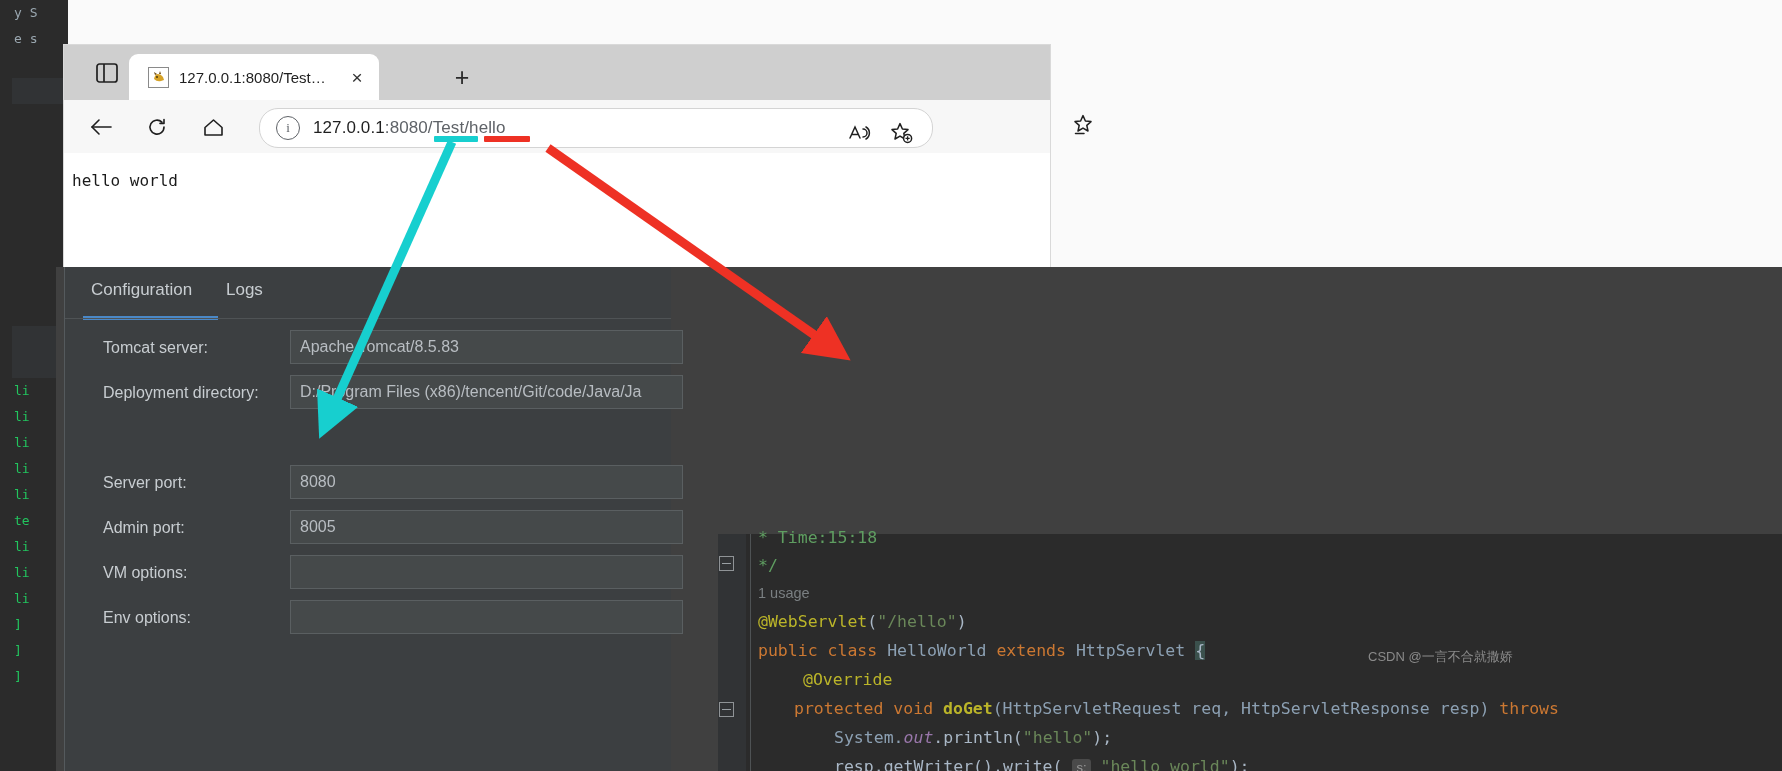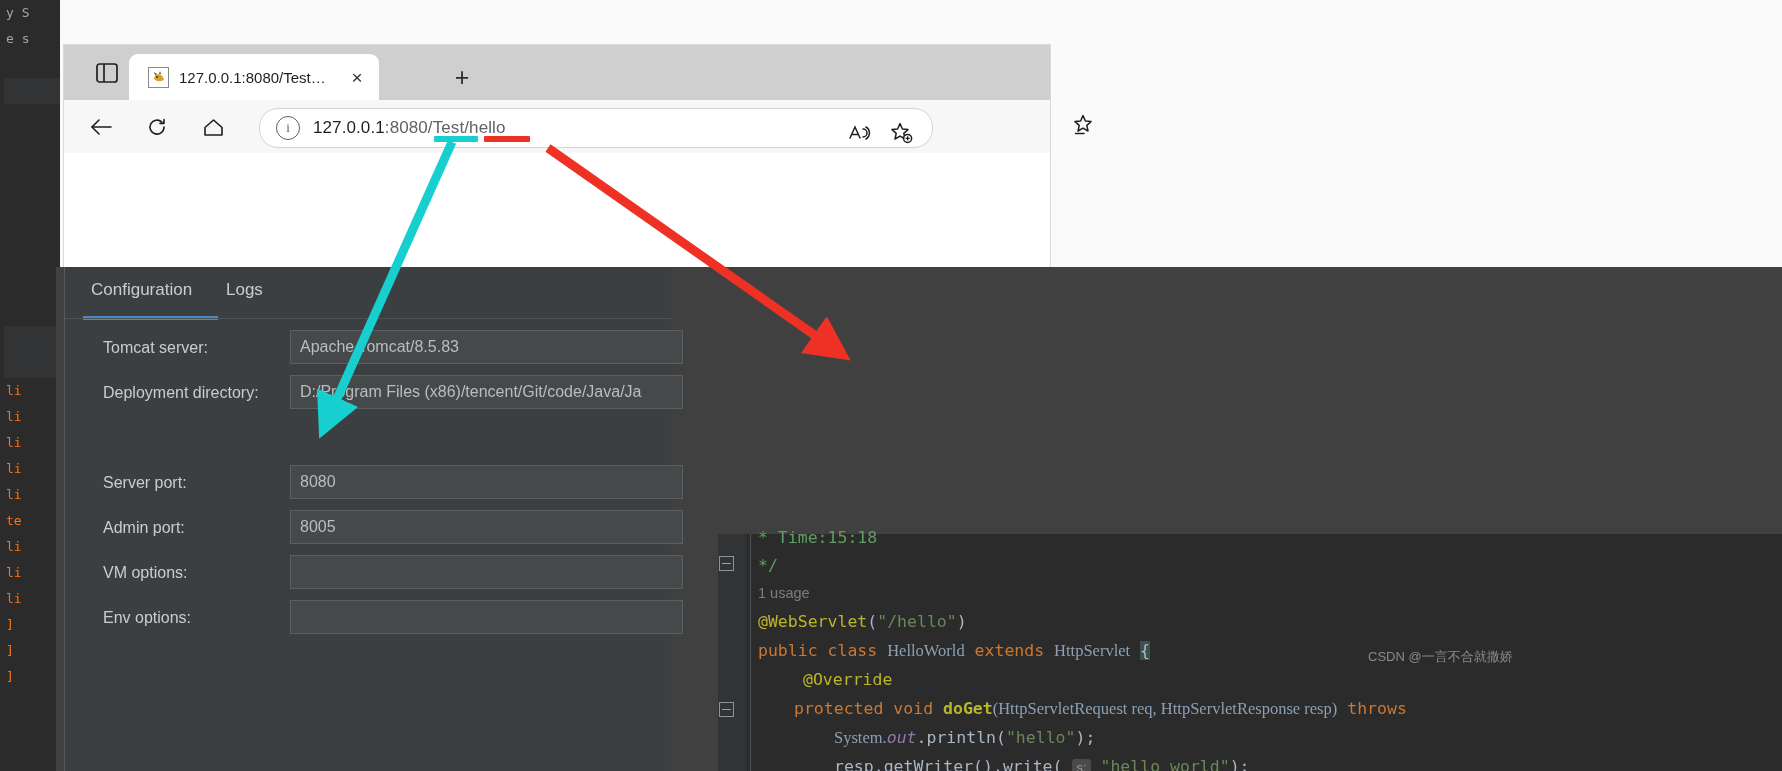--- a/index.html
+++ b/index.html
@@ -6,25 +6,25 @@
   body{
     width:1782px;height:771px;position:relative;overflow:hidden;
     background:#ffffff;
     font-family:"Liberation Sans", sans-serif;
     -webkit-font-smoothing:antialiased;
   }
   .abs{position:absolute;}
 
   
   #ide-backdrop{left:0;top:0;width:1782px;height:771px;background:#2b2b2b;}
-  #ide-left-strip{left:4px;top:0;width:56px;height:771px;background:#2b2b2b;
+  #ide-left-strip{left:12px;top:0;width:56px;height:771px;background:#2b2b2b;
       font-family:"DejaVu Sans Mono", monospace;font-size:13px;color:#cc7832;overflow:hidden;}
   #ide-left-strip .ln{height:26px;line-height:26px;padding-left:2px;white-space:pre;}
   #ide-left-strip .blue{color:#9aa7b0;}
-  #ide-left-strip .red{color:#f97316;}
+  #ide-left-strip .red{color:#22c55e;}
   #ide-left-strip .gap{background:#313335;}
 
   
   #white-sheet{left:56px;top:0;width:1726px;height:771px;background:#fafafa;}
 
   
   #browser{left:64px;top:45px;width:986px;height:222px;background:#ffffff;
       box-shadow:0 0 0 1px #d9d9d9;}
   #browser-tabstrip{position:absolute;left:0;top:0;width:986px;height:55px;background:#cfcfcf;}
   #tab-sidebar-btn{position:absolute;left:21px;top:10px;width:44px;height:36px;border-radius:6px;
@@ -93,21 +93,21 @@
   .fold-icon{position:absolute;left:1px;width:15px;height:15px;border:1px solid #8f9396;
       box-sizing:border-box;background:#313335;}
   .fold-icon:before{content:"";position:absolute;left:2px;top:6px;width:9px;height:1px;background:#9aa0a4;}
   .code-line{position:absolute;left:40px;font-family:"DejaVu Sans Mono", monospace;font-size:16.5px;
       white-space:pre;line-height:1;}
   .cm{color:#5f9e61;}           
   .usage{color:#7a7f82;font-family:"Liberation Sans",sans-serif;font-size:14.5px;}
   .ann{color:#bbb529;}          
   .kw{color:#cc7832;}           
   .str{color:#6a8759;}          
-  .type{color:#8ca0b3;font-family:Liberation Serif, serif;}
+  .type{color:#8ca0b3;}
   .plain{color:#a9b7c6;}
   .brace-hl{color:#a9b7c6;background:#3b514d;}
   .field-pink{color:#9876aa;font-style:italic;}
   .hint{background:#4a4a4a;color:#9a9a9a;font-size:13px;padding:1px 4px;border-radius:3px;
       font-family:"Liberation Sans",sans-serif;}
 
   #watermark{left:1368px;top:648px;font-size:13px;color:#8a8a8a;white-space:nowrap;}
 
   
   #arrows{left:0;top:0;width:1782px;height:771px;pointer-events:none;}
@@ -209,20 +209,23 @@
     </div>
 
     <div id="collections-btn">
       <svg width="24" height="24" viewBox="0 0 24 24" fill="none" stroke="#1f1f1f" stroke-width="1.5" stroke-linejoin="round">
         <path d="M12 2.6 L14.4 8 L20 8.6 L15.8 12.4 L17 18 L12 15.1 L7 18 L8.2 12.4 L4 8.6 L9.6 8 Z"></path>
         <path d="M4.5 20.5 H13" stroke-linecap="round"></path>
       </svg>
     </div>
   </div>
 
+  <div id="browser-content">
+    <div id="page-text">hello world</div>
+  </div>
 </div>
 
 <div class="abs url-marker" id="marker-context" style="left:434px;top:136px;width:44px;"></div>
 <div class="abs url-marker" id="marker-servlet" style="left:484px;top:136px;width:46px;"></div>
 
 <div class="abs" id="ide-panel">
 
   <div id="run-config-pane">
     <div id="tabbar">
       <div class="cfg-tab" id="tab-configuration">Configuration</div>

